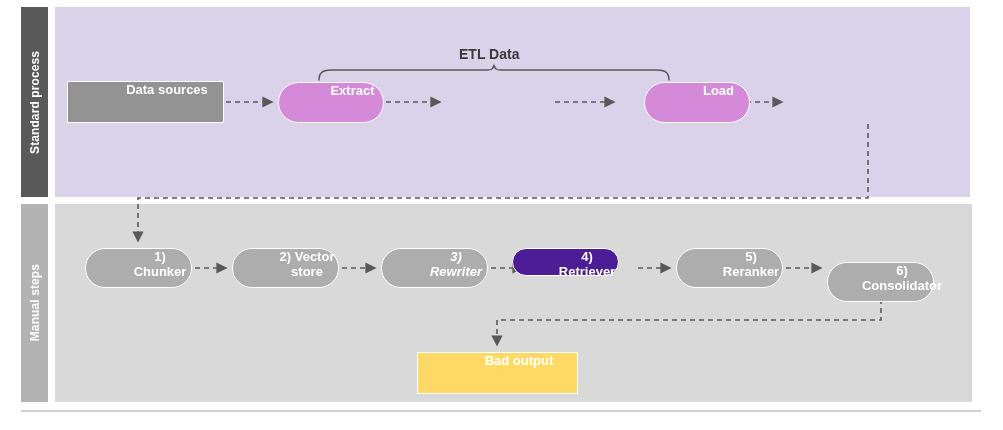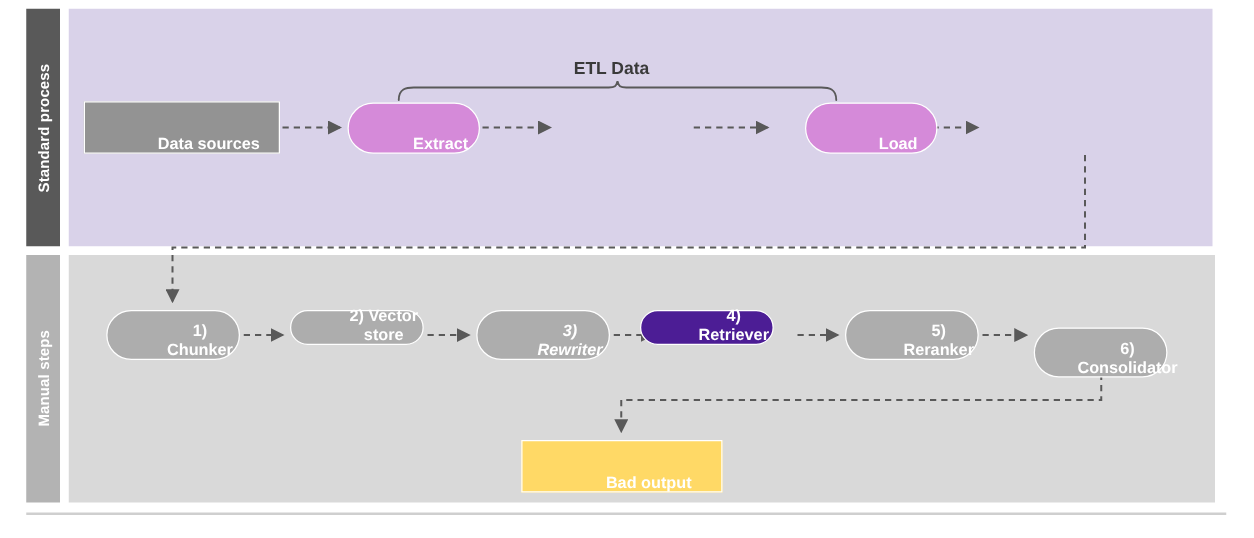--- a/index.html
+++ b/index.html
@@ -8,21 +8,21 @@
        -webkit-font-smoothing:antialiased;}
 
   #canvas{position:absolute;left:0;top:0;width:1003px;height:430px;}
 
   .lane-label{position:absolute;display:flex;align-items:center;justify-content:center;
               color:#ffffff;font-weight:bold;font-size:12px;letter-spacing:.1px;}
   .lane-label span{writing-mode:vertical-rl;transform:rotate(180deg);white-space:nowrap;}
 
   .panel{position:absolute;}
 
-  .node{position:absolute;display:flex;align-items:flex-end;justify-content:center;
+  .node{position:absolute;display:flex;align-items:flex-start;justify-content:center;
         text-align:center;color:#ffffff;font-weight:bold;font-size:13px;
         line-height:15px;box-sizing:border-box;padding-left:43px;}
   .node.rect{border:1px solid #ffffff;}
   .node.pill{border:1px solid #ffffff;border-radius:22px;}
 
   .brace-label{position:absolute;color:#3a3a3a;font-weight:bold;font-size:14px;
                white-space:nowrap;}
 
   svg.edges{position:absolute;left:0;top:0;width:1003px;height:430px;overflow:visible;
             pointer-events:none;}
@@ -86,21 +86,21 @@
 
   <div class="node pill" style="left:644px;top:82px;width:106px;height:41px;background:#d58ad9;">
     <span>Load</span>
   </div>
 
 
   <div class="node pill" style="left:85px;top:248px;width:107px;height:40px;background:#adadad;">
     <span>1) Chunker</span>
   </div>
 
-  <div class="node pill" style="left:232px;top:248px;width:107px;height:28px;background:#adadad;">
+  <div class="node pill" style="left:232px;top:248px;width:107px;height:40px;background:#adadad;">
     <span style="max-width:78px;">2) Vector store</span>
   </div>
 
   <div class="node pill" style="left:381px;top:248px;width:107px;height:40px;background:#adadad;font-style:italic;">
     <span>3) Rewriter</span>
   </div>
 
   <div class="node pill" style="left:512px;top:248px;width:107px;height:28px;background:#4c1d95;">
     <span>4) Retriever</span>
   </div>

